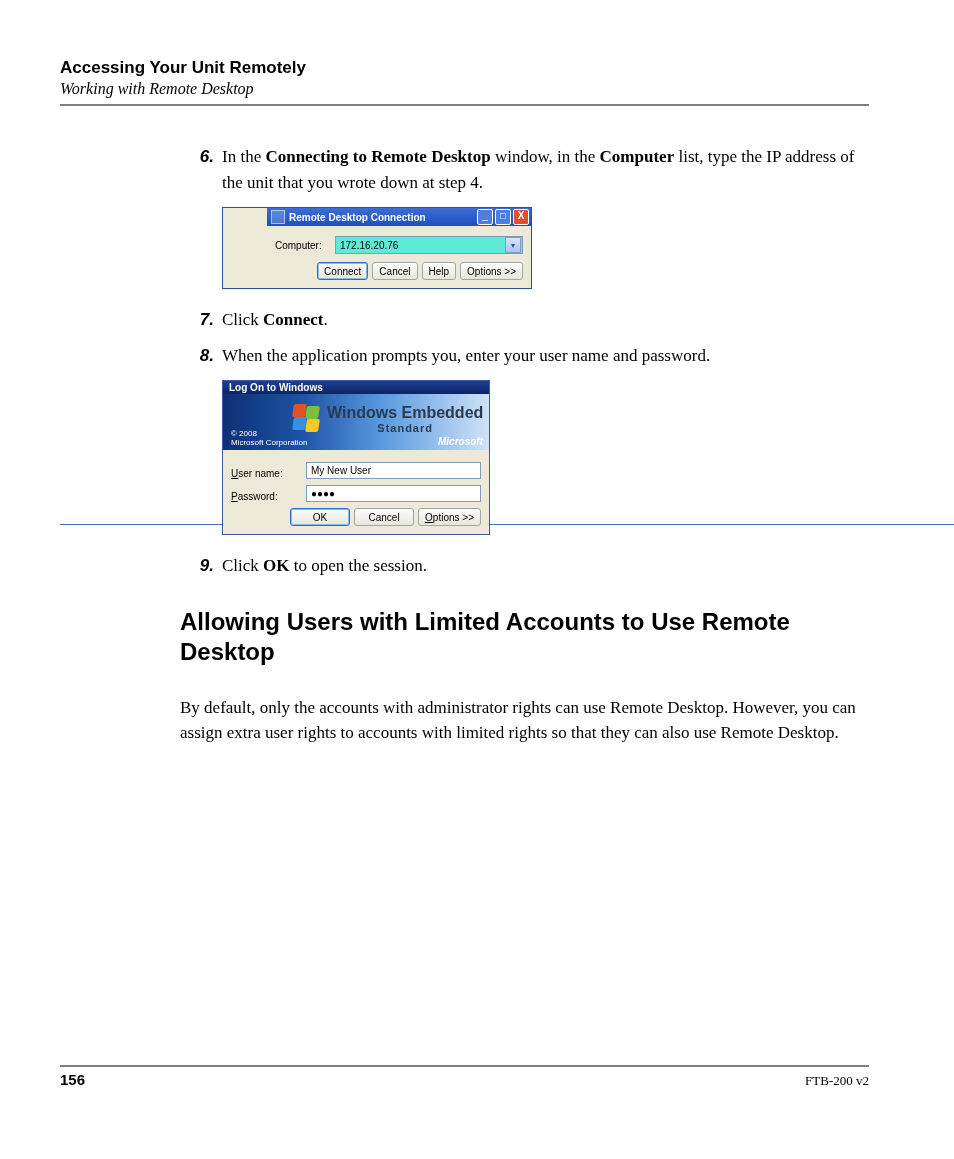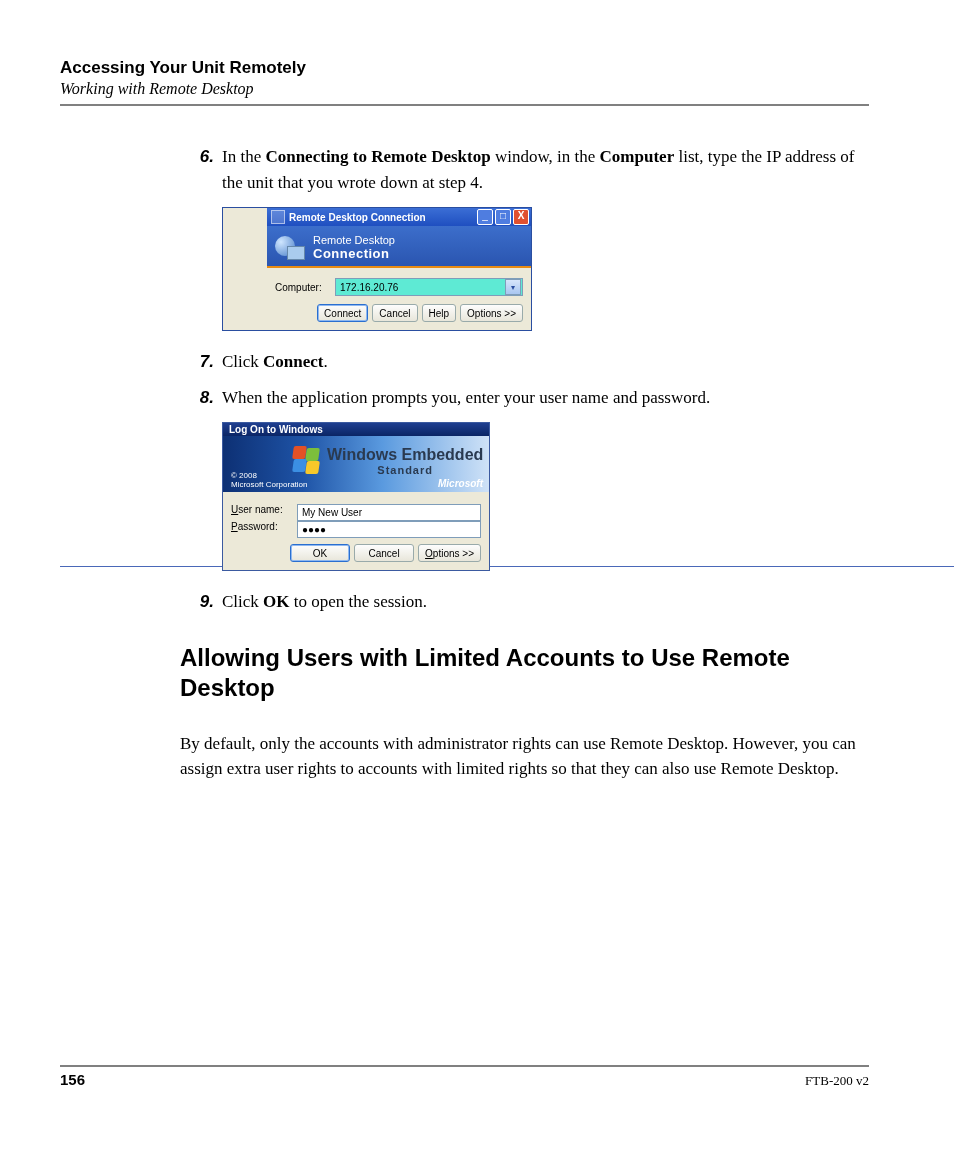--- a/index.html
+++ b/index.html
@@ -143,21 +143,21 @@
   .logon-prod {
     position: absolute; left: 104px; top: 10px; color: #2a3a50;
     font-family: "Segoe UI", Arial, sans-serif;
     font-weight: bold;
   }
   .logon-prod .p1 { font-size: 16px; }
   .logon-prod .p2 { font-size: 11px; text-align: center; letter-spacing: 1px; }
   .logon-copy { position: absolute; left: 8px; bottom: 2px; font-size: 8px; line-height: 1.1; }
   .logon-ms { position: absolute; right: 6px; bottom: 3px; font-style: italic; font-weight: 700; font-size: 10px; }
   .logon-body { padding: 12px 8px 8px 8px; }
-  .logon-row { display: flex; align-items: flex-start; gap: 6px; margin-bottom: 0; }
+  .logon-row { display: flex; align-items: flex-end; gap: 15px; margin-bottom: 6px; }
   .logon-lbl { width: 60px; font-size: 10px; }
   .logon-lbl u { text-decoration: underline; }
   .logon-input {
     flex: 1; height: 15px; border: 1px solid #7f9db9; background: #fff;
     font-size: 10px; padding: 0 4px; display: flex; align-items: center;
   }
   .logon-btnrow { display: flex; justify-content: flex-end; gap: 4px; margin-top: 6px; }
 
   .section-h2 {
     font-family: Arial, Helvetica, sans-serif;
@@ -200,30 +200,20 @@
 
   <div class="fig-wrap">
     <div class="rdc-win">
       <div class="rdc-title">
         <div class="rdc-title-ico"></div>
         <div class="rdc-title-text">Remote Desktop Connection</div>
         <div class="rdc-ctl">
           <div class="rdc-min">_</div>
           <div class="rdc-max">□</div>
           <div class="rdc-close">X</div>
-        </div>
-      </div>
-      <div class="rdc-banner">
-        <div class="rdc-ban-ico">
-          <div class="globe"></div>
-          <div class="mon"></div>
-        </div>
-        <div class="rdc-ban-txt">
-          <div class="l1">Remote Desktop</div>
-          <div class="l2">Connection</div>
         </div>
       </div>
       <div class="rdc-body">
         <div class="rdc-row">
           <div class="rdc-label">Computer:</div>
           <div class="rdc-combo">
             <span>172.16.20.76</span>
             <div class="rdc-arrow">▾</div>
           </div>
         </div>

